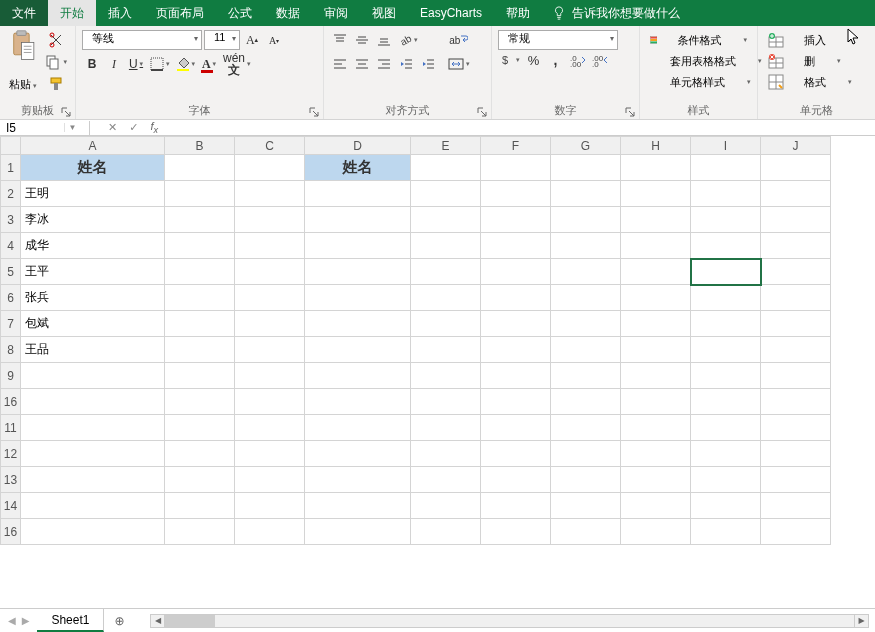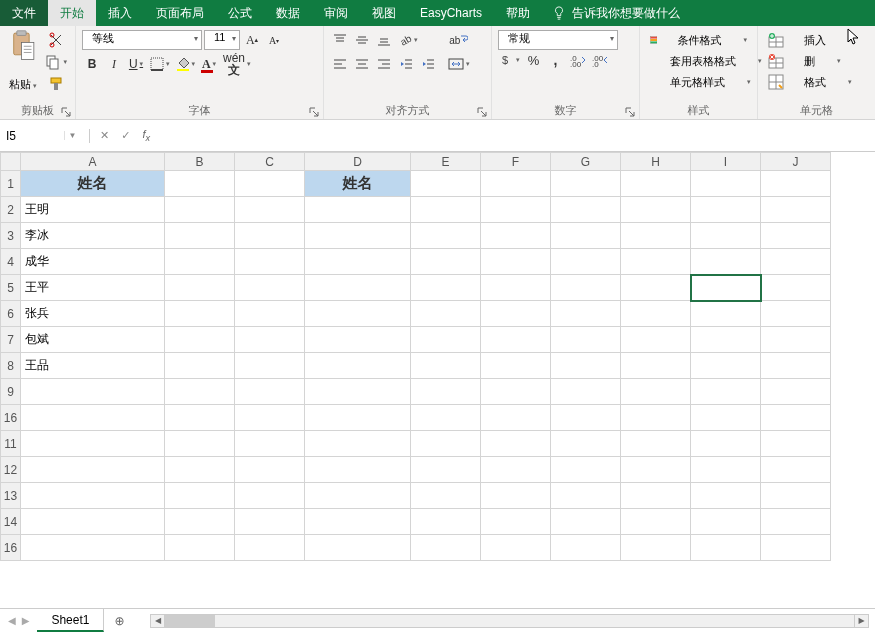--- a/index.html
+++ b/index.html
@@ -27,21 +27,21 @@
 .sel { border: 1px solid #ababab; background: #fff; font-size: 11px; height: 20px; padding: 0 14px 0 9px; position: relative; cursor: pointer; }
 .sel::after { content: "▾"; position: absolute; right: 3px; top: 3px; font-size: 8px; color: #666; }
 .sel.font { width: 120px; }
 .sel.size { width: 36px; }
 .sel.num { width: 120px; }
 
 
 .paste-icon { width: 30px; height: 36px; }
 
 
-.fbar { height: 32px; display: flex; align-items: center; border-bottom: 1px solid #ccc; }
+.fbar { height: 16px; display: flex; align-items: center; border-bottom: 1px solid #ccc; gap: 8px; }
 .namebox { width: 90px; border-right: 1px solid #ccc; display: flex; align-items: center; }
 .namebox input { border: none; width: 64px; padding: 0 6px; font-size: 12px; outline: none; }
 .namebox .nbdrop { width: 16px; border-left: 1px solid #e0e0e0; display:flex;align-items:center;justify-content:center;color:#888;font-size:8px;}
 .fbtns { display: flex; align-items: center; padding: 0 10px; gap: 12px; color: #888; }
 .fbtns .fbtn { cursor: pointer; font-size: 11px; }
 .fx { font-style: italic; color: #666; }
 .finput { flex: 1; border: none; outline: none; padding: 0 6px; font-size: 12px; }
 
 
 .gridwrap { flex: 1; position: relative; overflow: hidden; display: flex; flex-direction: column; }

